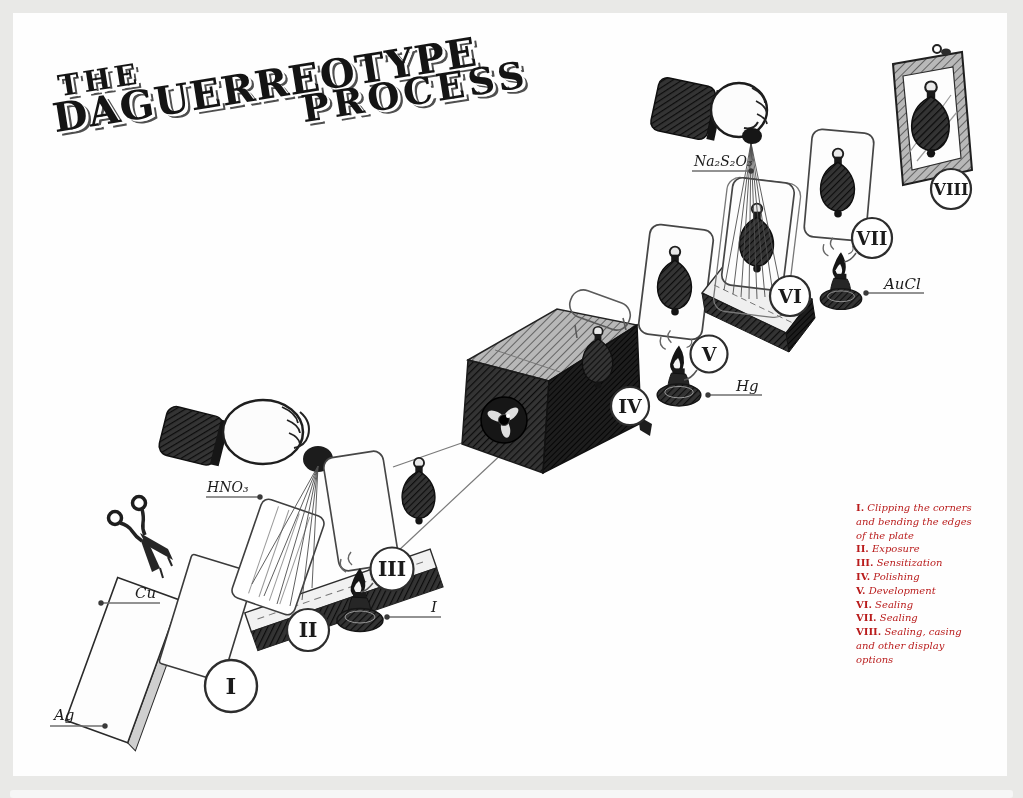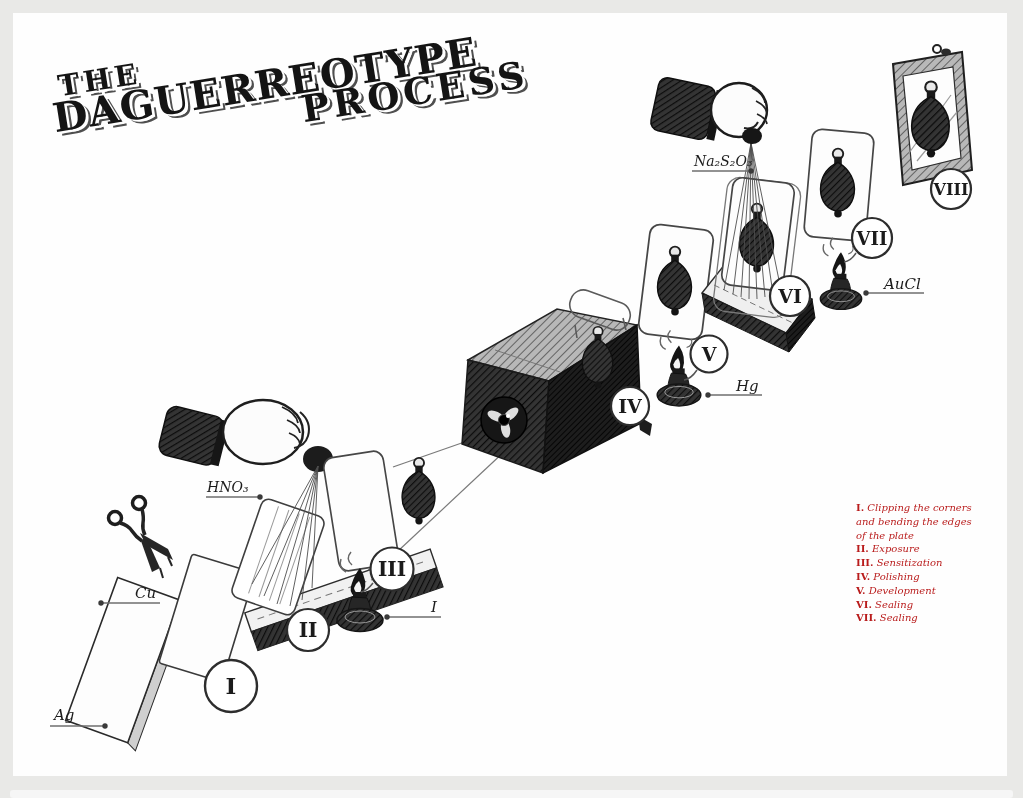--- a/index.html
+++ b/index.html
@@ -285,15 +285,16 @@
 </div>
 
 <div class="legend">
   <div><span class="num">I.</span> <span class="desc">Clipping the corners and bending the edges of the plate</span></div>
   <div><span class="num">II.</span> <span class="desc">Exposure</span></div>
   <div><span class="num">III.</span> <span class="desc">Sensitization</span></div>
   <div><span class="num">IV.</span> <span class="desc">Polishing</span></div>
   <div><span class="num">V.</span> <span class="desc">Development</span></div>
   <div><span class="num">VI.</span> <span class="desc">Sealing</span></div>
   <div><span class="num">VII.</span> <span class="desc">Sealing</span></div>
+  <div><span class="num">VIII.</span> <span class="desc">Sealing, casing and other display options</span></div>
 </div>
 
 </div>
 
 </body></html>

